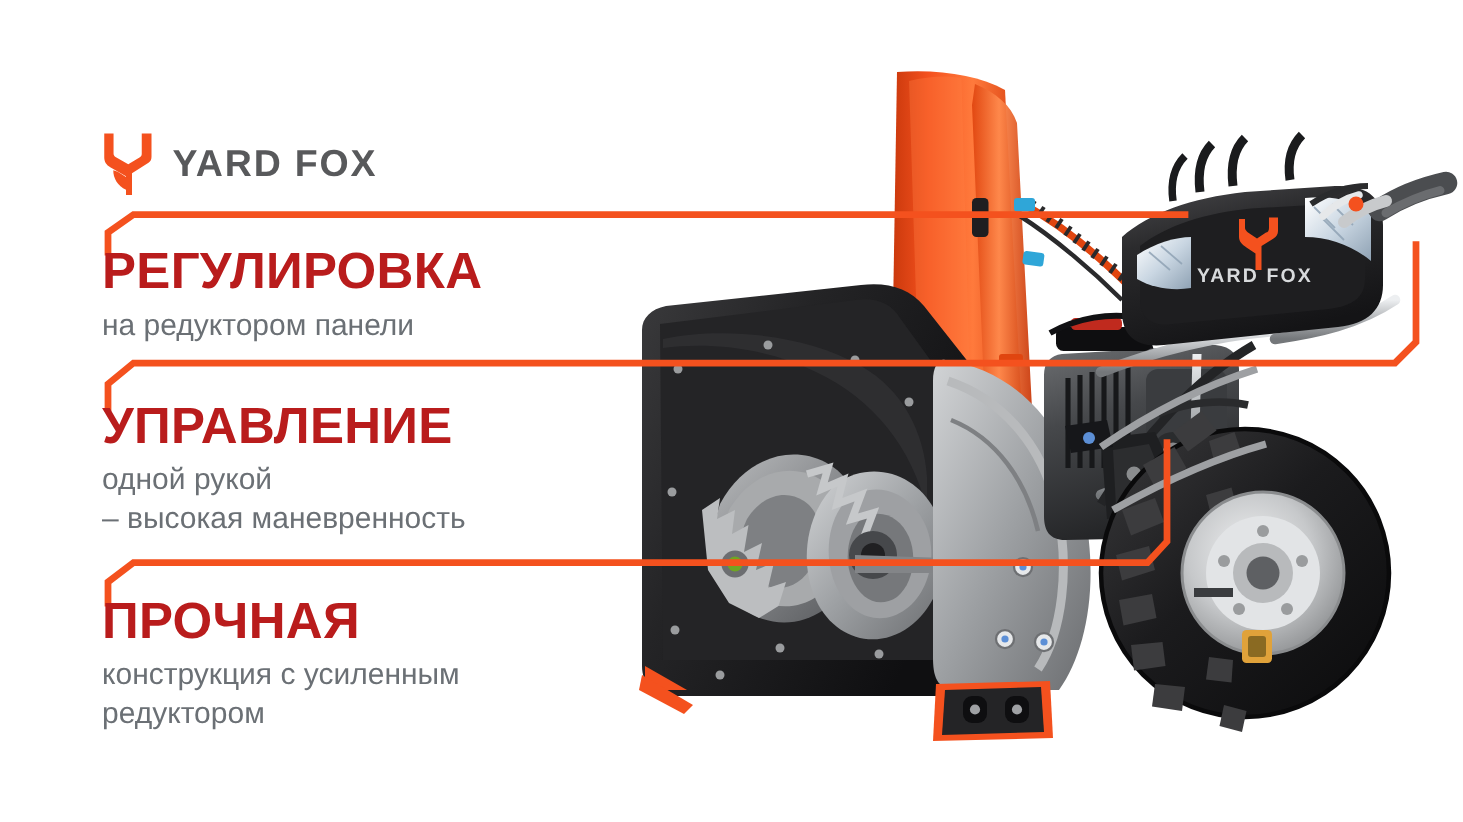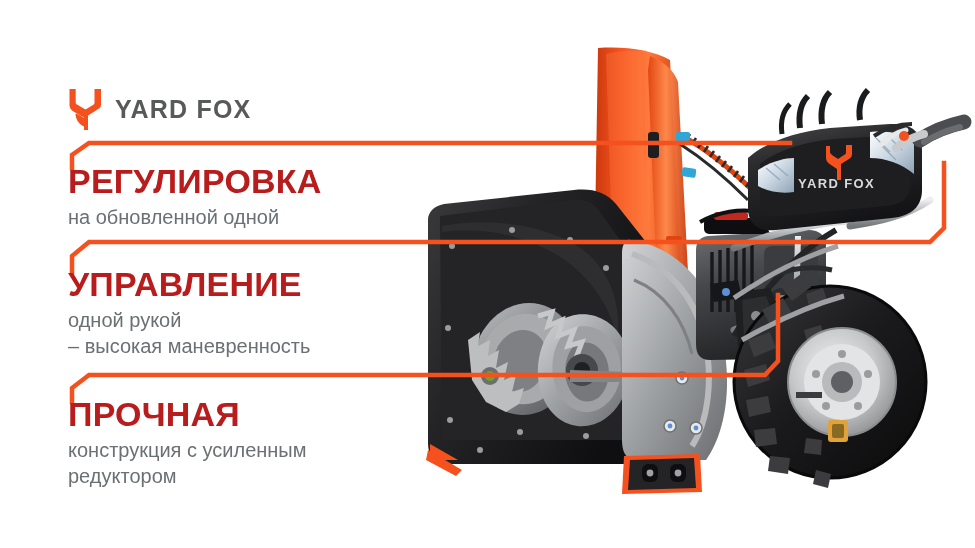--- a/index.html
+++ b/index.html
@@ -322,21 +322,21 @@
   </svg>
 
   <svg id="connectors" viewBox="0 0 975 548">
     <path d="M72 168 L72 155 L89 143 L790 143" fill="none" stroke="#F4511E" stroke-width="4.5" stroke-linecap="square"></path>
     <path d="M72 272 L72 256 L89 242 L930 242 L944 228 L944 163" fill="none" stroke="#F4511E" stroke-width="4.5" stroke-linecap="square"></path>
     <path d="M72 402 L72 388 L89 375 L765 375 L778 361 L778 295" fill="none" stroke="#F4511E" stroke-width="4.5" stroke-linecap="square"></path>
   </svg>
 
   <div class="callout" id="callout-1">
     <p class="head">РЕГУЛИРОВКА</p>
-    <p class="sub">на обновленной одной</p>
+    <p class="sub">на редуктором панели</p>
   </div>
 
   <div class="callout" id="callout-2">
     <p class="head">УПРАВЛЕНИЕ</p>
     <p class="sub">одной рукой</p>
     <p class="sub">– высокая маневренность</p>
   </div>
 
   <div class="callout" id="callout-3">
     <p class="head">ПРОЧНАЯ</p>

